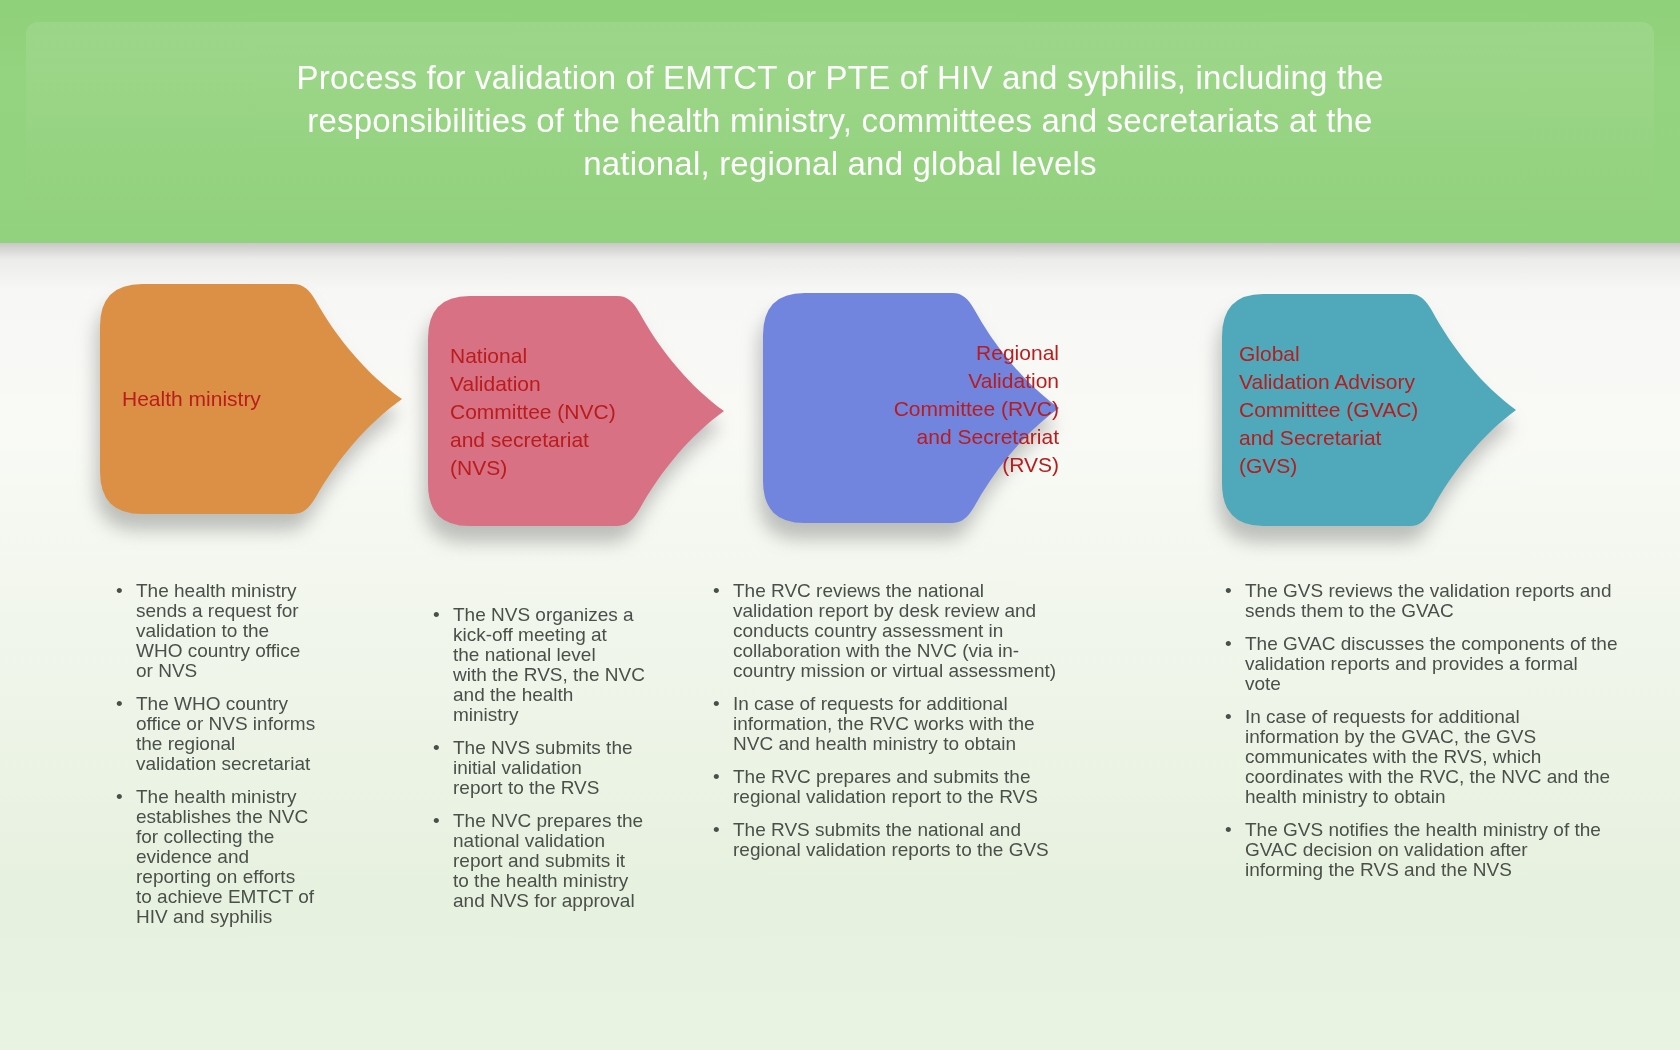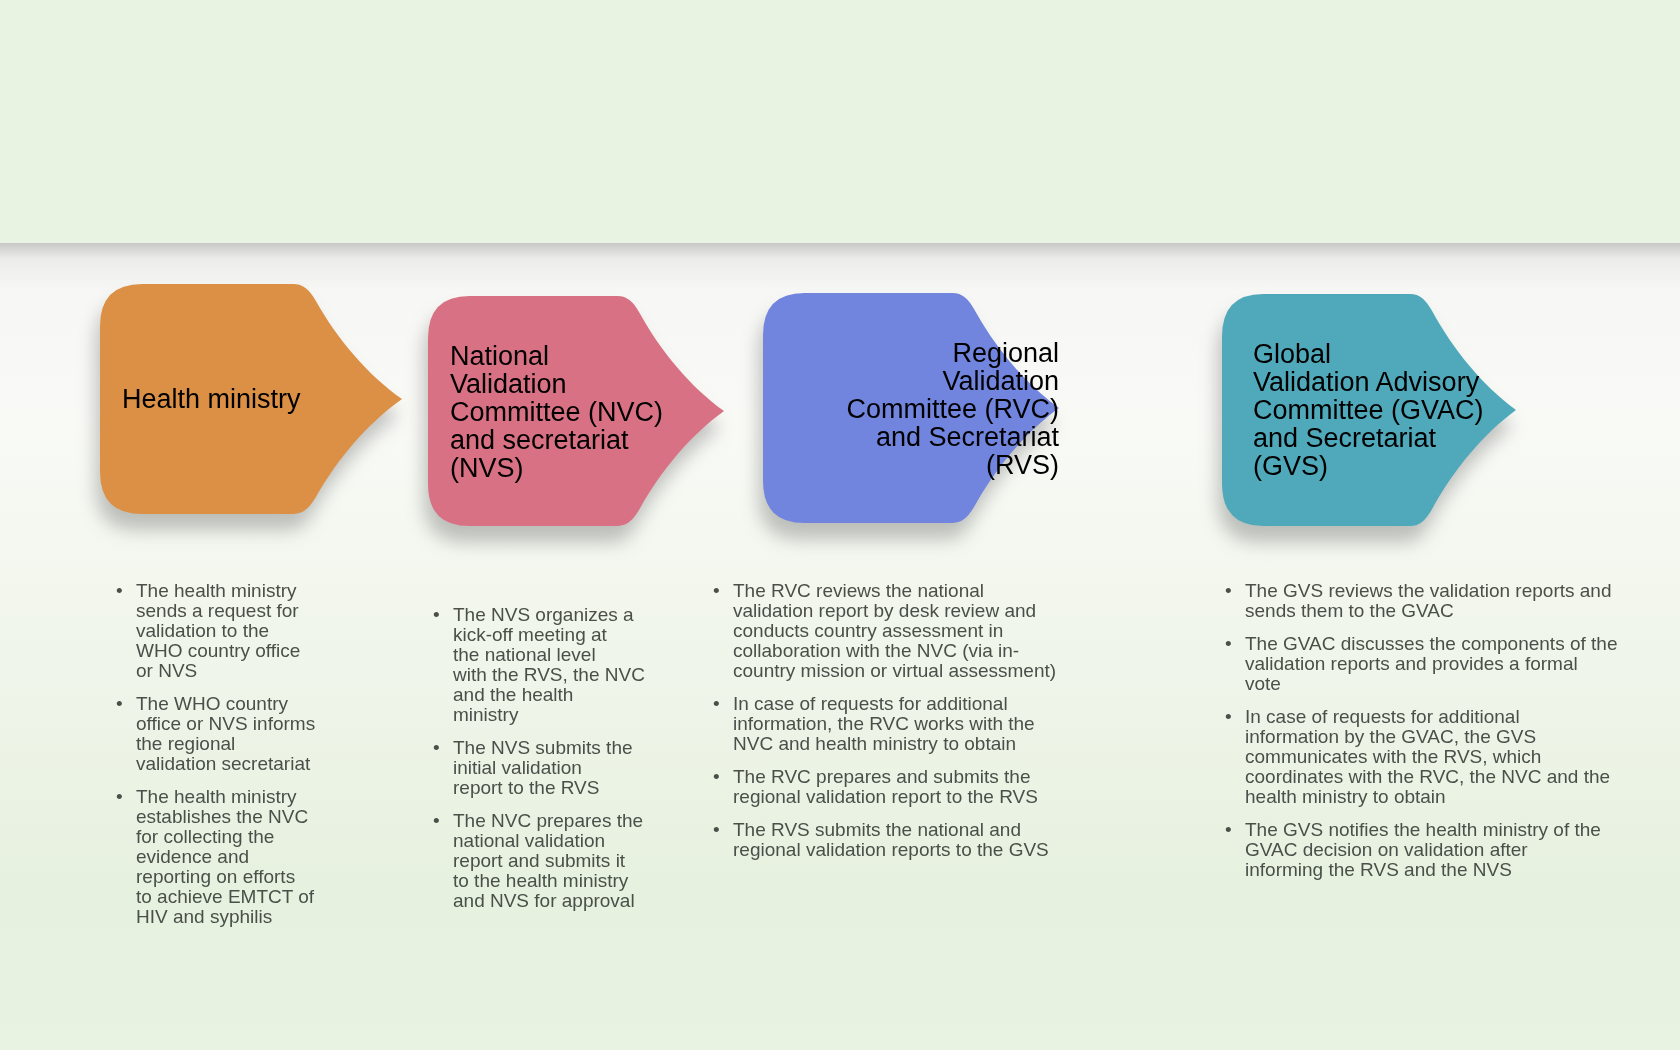--- a/index.html
+++ b/index.html
@@ -31,21 +31,21 @@
       #f9faf6 180px,#f1f6ec 380px,#e7f1df 650px,#e9f3e2 807px);
   }
   
   .chevron{position:absolute;}
   .chevron svg{
     display:block;width:100%;height:100%;
     filter:drop-shadow(-4px 16px 9px rgba(96,96,96,0.38));
   }
   .chevron-label{
     position:absolute;left:0;top:0;right:0;bottom:0;
-    color:#000000;font-size:27px;line-height:28px;
+    color:#b91c1c;font-size:21px;line-height:28px;
     white-space:pre-line;padding-left:22px;box-sizing:border-box;
   }
   .chevron-label.center{display:flex;align-items:center;}
   .chevron-label.top{padding-top:46px;}
   
   .bullets{position:absolute;color:#4a5049;font-size:19px;line-height:20px;}
   .bullets ul{list-style:none;margin:0;padding:0;}
   .bullets li{
     position:relative;padding-left:21px;margin-bottom:13px;
     white-space:pre-line;
@@ -53,20 +53,26 @@
   .bullets li::before{
     content:"\2022";position:absolute;left:1px;top:0;
     color:#4a5049;
   }
 </style>
 </head>
 <body>
 
 <div id="canvas">
 
+  <div class="header-band">
+    <div class="header-inner"></div>
+    <div class="page-title">Process for validation of EMTCT or PTE of HIV and syphilis, including the
+responsibilities of the health ministry, committees and secretariats at the
+national, regional and global levels</div>
+  </div>
 
   <div class="content-bg"></div>
 
   <div class="chevron" style="left:100px;top:284px;width:302px;height:230px;">
     <svg viewBox="0 0 300 228" preserveAspectRatio="none">
       <path d="M42,0 H192 C202,0 208,6 214,16 C236,55 266,90 300,114 C266,138 236,173 214,212 C208,222 202,228 192,228 H42 Q0,228 0,186 V42 Q0,0 42,0 Z" fill="#dc9045"></path>
     </svg>
     <div class="chevron-label center">Health ministry</div>
   </div>
 
@@ -89,21 +95,21 @@
 Validation
 Committee (RVC)
 and Secretariat
 (RVS)</div>
   </div>
 
   <div class="chevron" style="left:1222px;top:294px;width:294px;height:232px;">
     <svg viewBox="0 0 300 228" preserveAspectRatio="none">
       <path d="M42,0 H192 C202,0 208,6 214,16 C236,55 266,90 300,114 C266,138 236,173 214,212 C208,222 202,228 192,228 H42 Q0,228 0,186 V42 Q0,0 42,0 Z" fill="#4fa9ba"></path>
     </svg>
-    <div class="chevron-label top" style="padding-left:31px;">Global
+    <div class="chevron-label top" style="padding-left:17px;">Global
 Validation Advisory
 Committee (GVAC)
 and Secretariat
 (GVS)</div>
   </div>
 
   <div class="bullets" style="left:115px;top:581px;width:262px;">
     <ul>
       <li>The health ministry
 sends a request for

